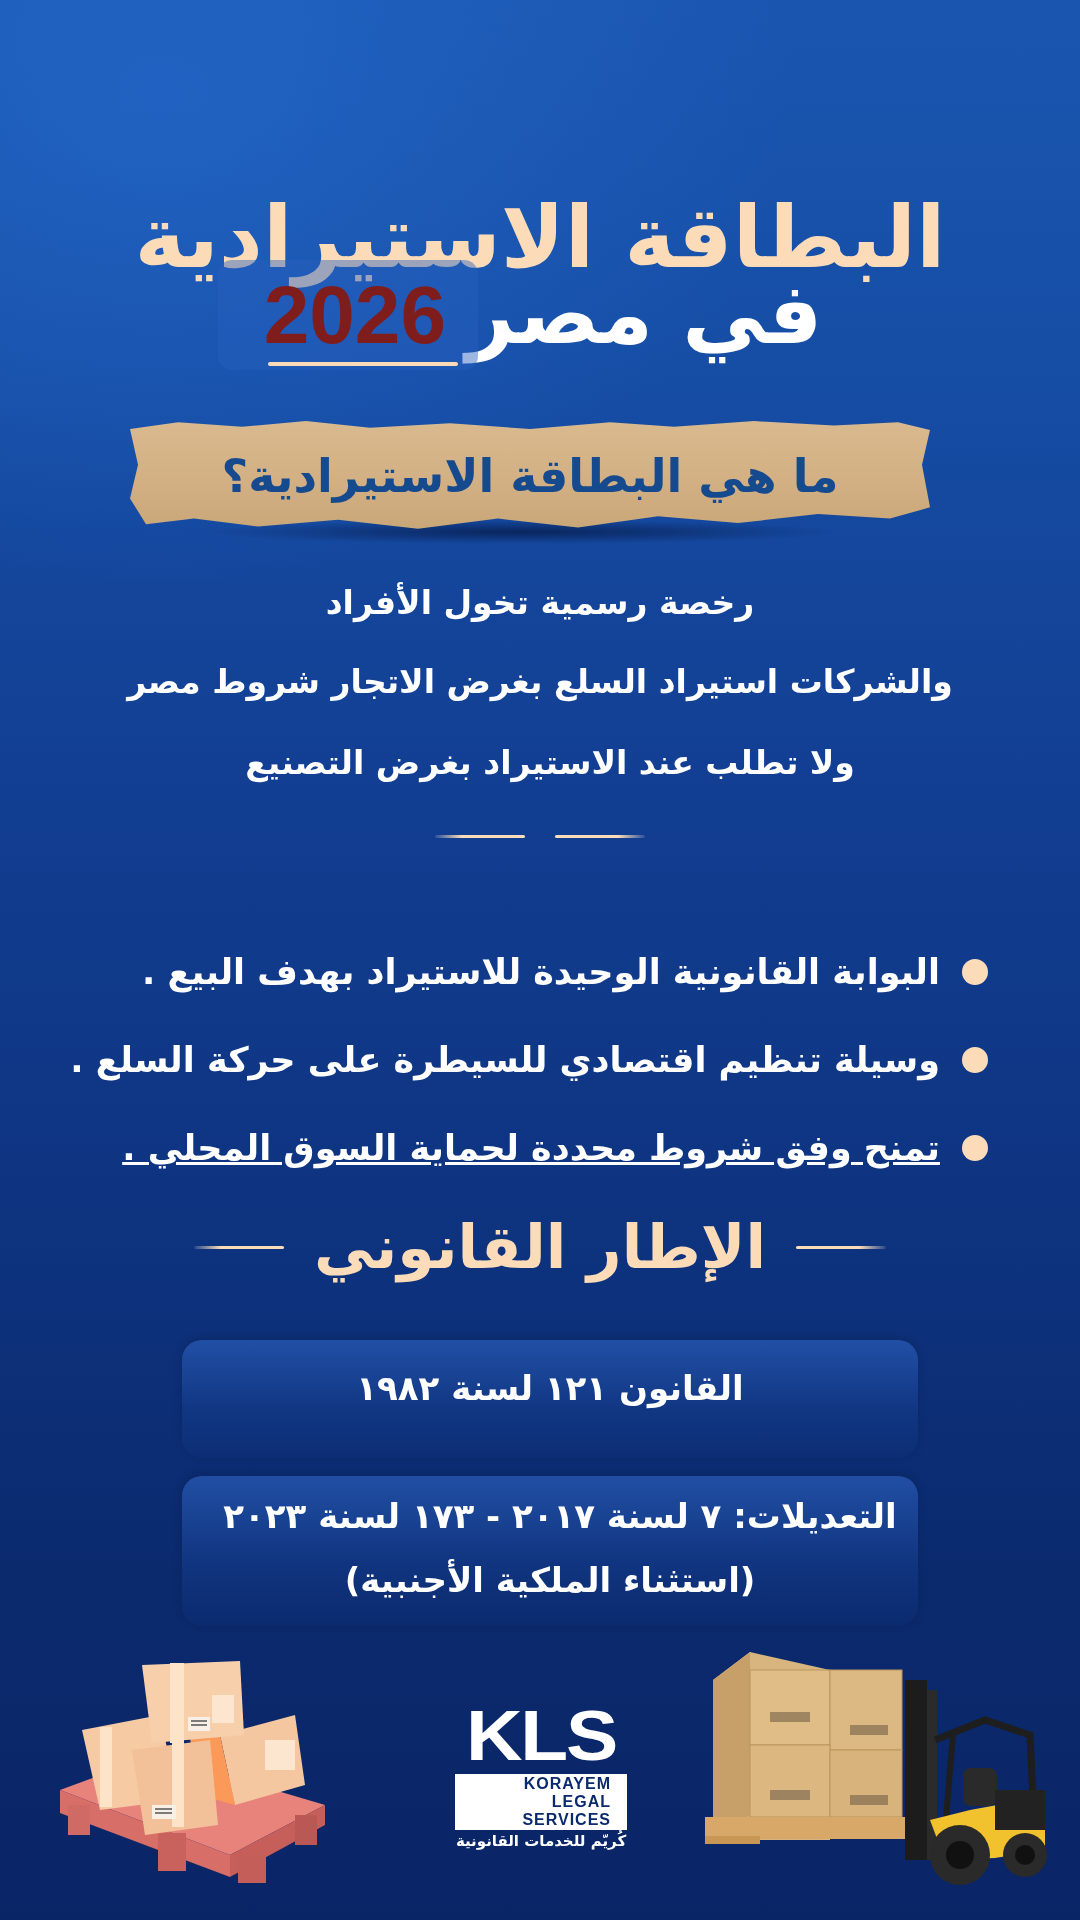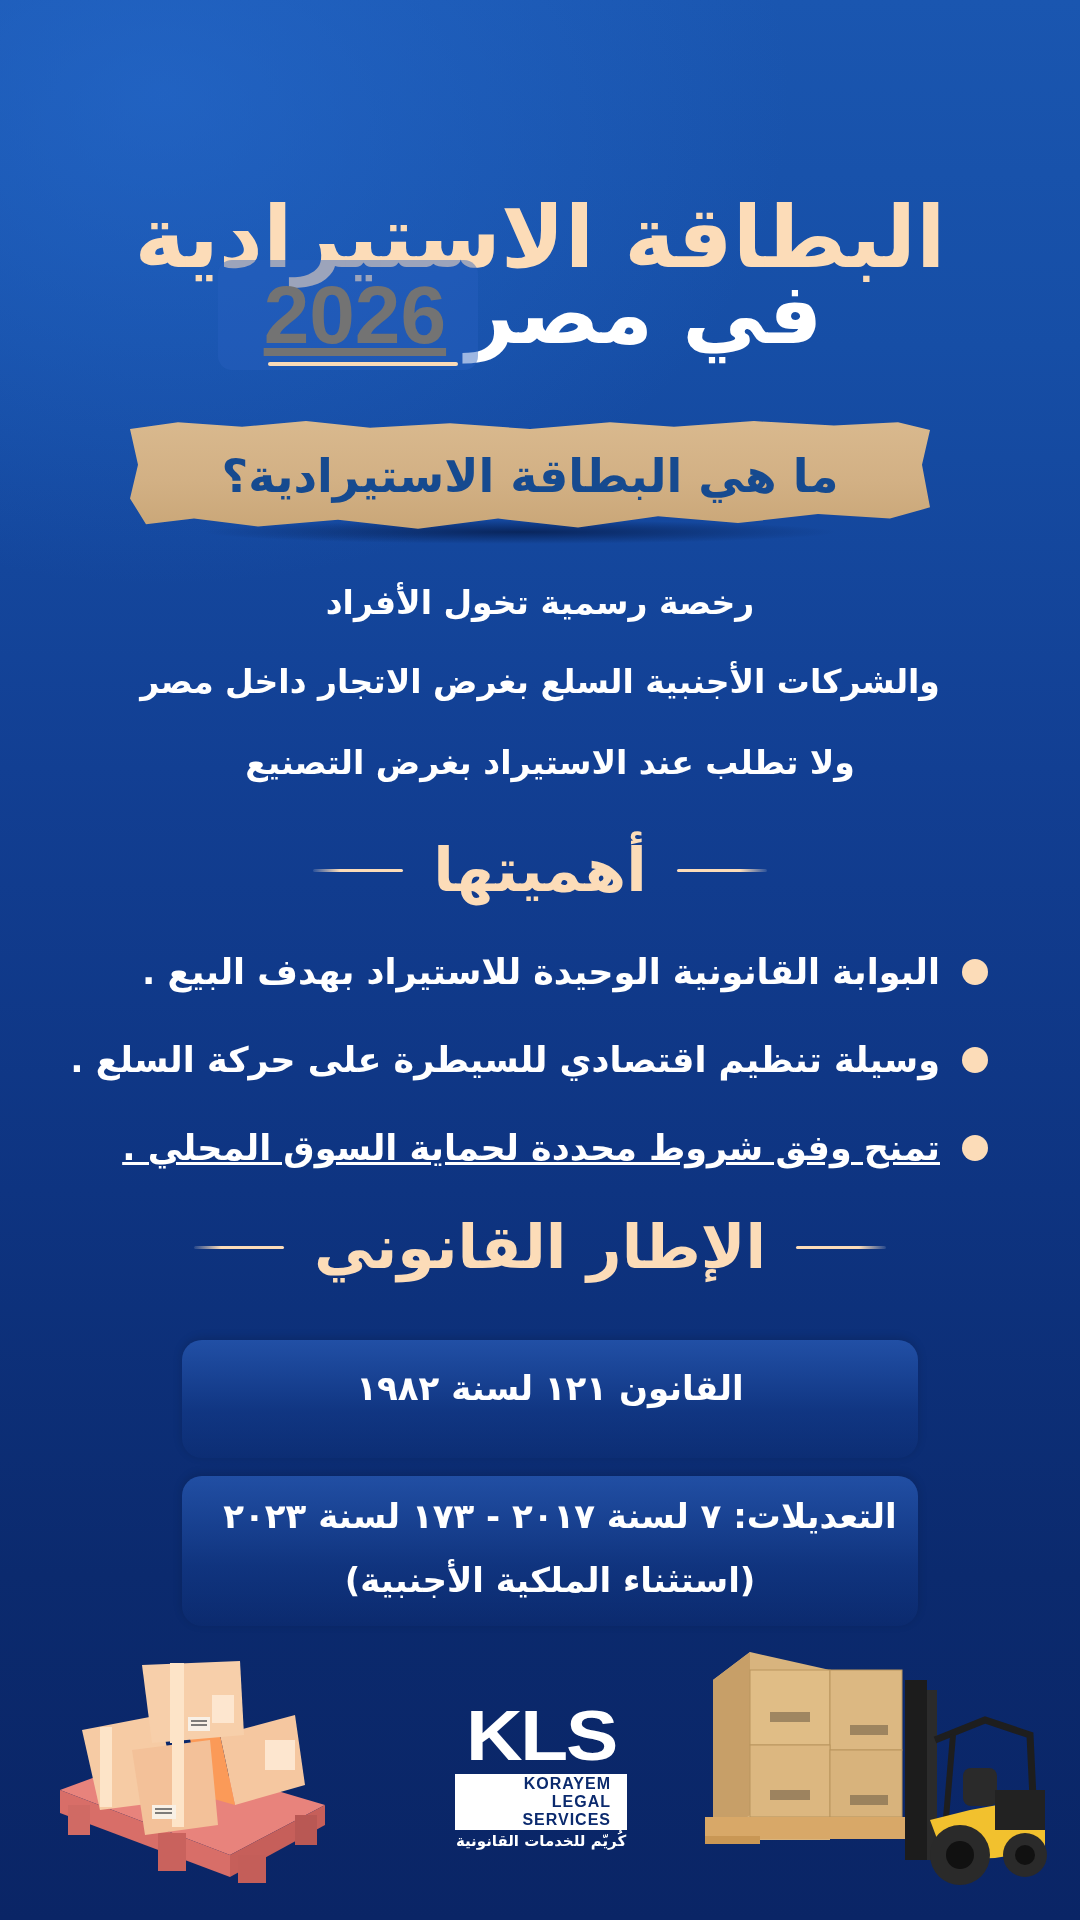--- a/index.html
+++ b/index.html
@@ -28,23 +28,22 @@
     .title-fi { font-weight: bold; font-size: 84px; color: #ffffff; line-height: 1.1; }
     .title-year-wrap {
       position: relative; padding: 0 6px;
     }
     .title-year-bg {
       position: absolute; left: -40px; top: -10px; width: 260px; height: 110px;
       background: rgba(40,95,190,0.45); border-radius: 14px; z-index: 0;
     }
     .title-year {
       position: relative; z-index: 1; direction: ltr;
-      font-weight: bold; font-size: 82px; color: #737373; line-height: 1.1;
+      font-weight: bold; font-size: 82px; color: #7f1d1d; line-height: 1.1;
       font-family: "Liberation Sans", sans-serif;
-      text-decoration: underline;
     }
     .title-underline {
       position: absolute; left: 268px; top: 362px; width: 190px; height: 4px;
       background: #fcdcb8; border-radius: 2px;
     }
 
     
     .banner {
       position: absolute; left: 130px; top: 420px; width: 800px; height: 112px;
       background: linear-gradient(180deg, #d9b98e 0%, #d2b084 55%, #c9a677 100%);
@@ -158,26 +157,25 @@
       <span class="title-year">2026</span>
     </span>
   </div>
   <div class="title-underline"></div>
 
   <div class="banner-shadow"></div>
   <div class="banner"></div>
   <div class="banner-text">ما هي البطاقة الاستيرادية؟</div>
 
   <div class="def-line def-1">رخصة رسمية تخول الأفراد</div>
-  <div class="def-line def-2">والشركات الأجنبية السلع بغرض الاتجار داخل مصر</div>
+  <div class="def-line def-2">والشركات استيراد السلع بغرض الاتجار شروط مصر</div>
   <div class="def-line def-3">ولا تطلب عند الاستيراد بغرض التصنيع</div>
 
   <div class="section-heading importance-heading">
     <span class="h-line right"></span>
-    <span class="h-text">أهميتها</span>
     <span class="h-line left"></span>
   </div>
 
   <div class="bullets">
     <div class="bullet bullet-0">
       <span class="dot"></span>
       <span>البوابة القانونية الوحيدة للاستيراد بهدف البيع .</span>
     </div>
     <div class="bullet bullet-1">
       <span class="dot"></span>

